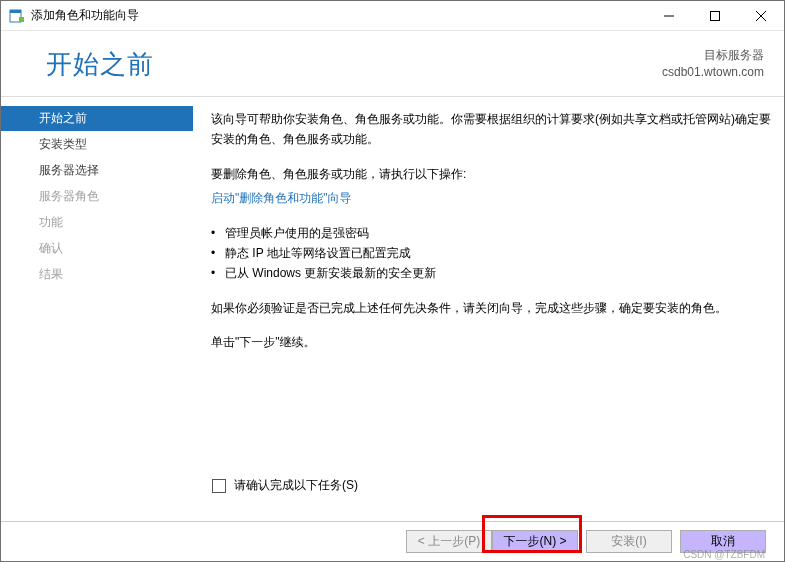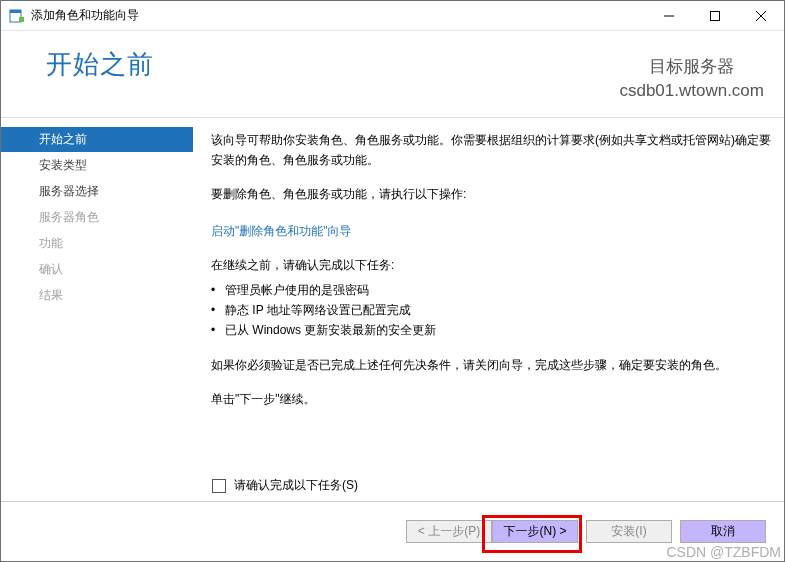--- a/index.html
+++ b/index.html
@@ -50,25 +50,24 @@
     padding: 16px 20px 10px 45px;
   }
   .page-title {
     font-size: 26px;
     font-weight: 300;
     color: #2072b8;
     flex: 1;
     letter-spacing: 1px;
   }
   .dest-box {
-    text-align: center;
+    text-align: right;
     color: #555;
-    font-size: 17px;
+    font-size: 12px;
     line-height: 1.4;
-    margin-top: 8px;
   }
 
   .separator {
     border-top: 1px solid #ddd;
     margin: 4px 0 0 0;
   }
 
   .body-area {
     flex: 1;
     display: flex;
@@ -130,21 +129,21 @@
   }
   .checkbox {
     width: 14px; height: 14px;
     border: 1px solid #555;
     margin-right: 8px;
     background: #fff;
   }
 
   .footer {
     border-top: 1px solid #ccc;
-    height: 60px;
+    height: 40px;
     display: flex;
     align-items: center;
     justify-content: flex-end;
     padding: 0 18px;
     gap: 8px;
     margin-top: 6px;
   }
   .btn-grp { display:flex; }
   .btn {
     height: 23px;
@@ -167,23 +166,23 @@
     pointer-events: none;
   }
   .highlight-next {
     right: 203px;
     bottom: 9px;
     width: 100px;
     height: 38px;
   }
   .watermark {
     position: absolute;
-    right: 4px;
+    right: 20px;
     bottom: 2px;
-    font-size: 14px;
+    font-size: 10px;
     color: rgba(120,120,120,0.6);
   }
 </style>
 </head>
 <body>
 
 <div class="window">
 
   <div class="titlebar">
     <span class="app-icon">
@@ -232,24 +231,23 @@
       <div class="nav-item enabled">服务器选择</div>
       <div class="nav-item">服务器角色</div>
       <div class="nav-item">功能</div>
       <div class="nav-item">确认</div>
       <div class="nav-item">结果</div>
     </div>
 
     <div class="content">
       <p>该向导可帮助你安装角色、角色服务或功能。你需要根据组织的计算要求(例如共享文档或托管网站)确定要安装的角色、角色服务或功能。</p>
 
-      <p style="margin-bottom:16px">要删除角色、角色服务或功能，请执行以下操作:</p>
+      <p style="margin-bottom:4px">要删除角色、角色服务或功能，请执行以下操作:</p>
       <p><span class="link">启动"删除角色和功能"向导</span></p>
 
-      <p style="margin-bottom:4px">在继续之前，请确认完成以下任务:</p>
       <ul class="bullet-list">
         <li>管理员帐户使用的是强密码</li>
         <li>静态 IP 地址等网络设置已配置完成</li>
         <li>已从 Windows 更新安装最新的安全更新</li>
       </ul>
 
       <p>如果你必须验证是否已完成上述任何先决条件，请关闭向导，完成这些步骤，确定要安装的角色。</p>
       <p>单击"下一步"继续。</p>
     </div>
   </div>

